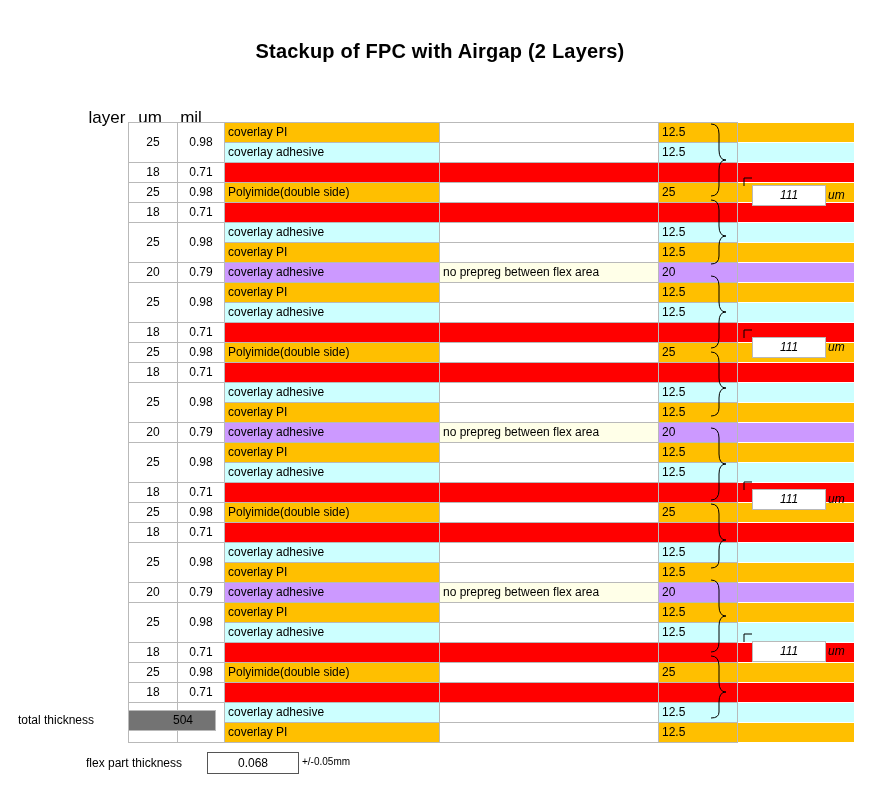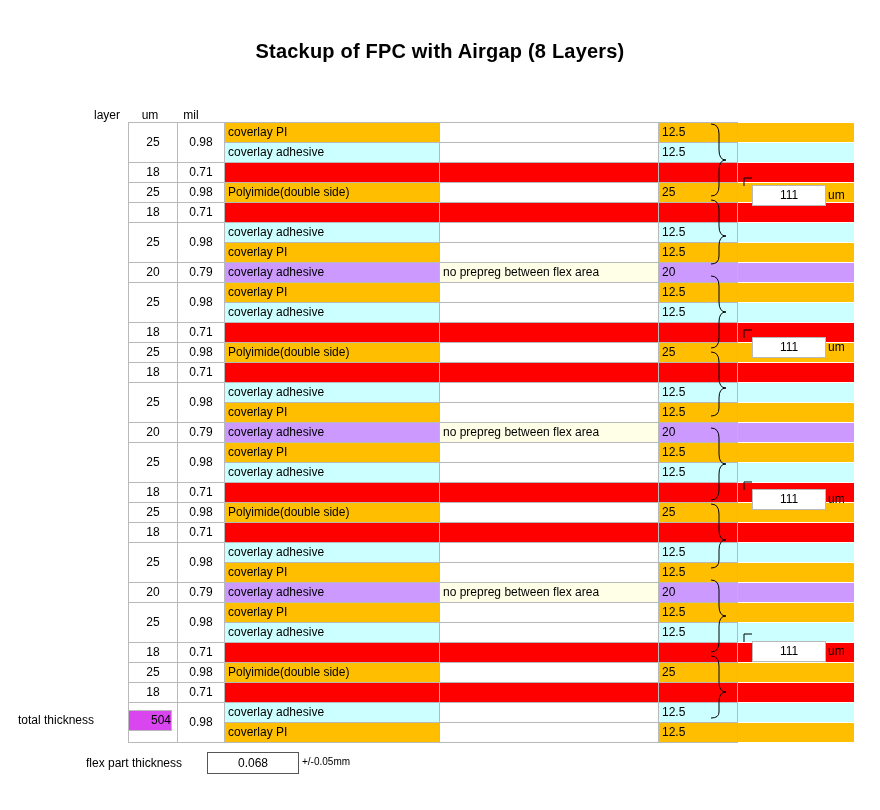--- a/index.html
+++ b/index.html
@@ -27,21 +27,21 @@
     letter-spacing: 0.2px;
   }
 
   
   #col-headers {
     position: absolute;
     top: 108px;
     left: 0;
     width: 880px;
     height: 16px;
-    font-size: 12px;
+    font-size: 17px;
   }
   #col-headers .ch {
     position: absolute;
     text-align: center;
     font-weight: normal;
   }
   #ch-layer { left: 86px;  width: 42px; }
   #ch-um    { left: 130px; width: 40px; }
   #ch-mil   { left: 172px; width: 38px; }
 
@@ -87,24 +87,25 @@
     top: 713px;
     font-size: 12px;
   }
   #total-box {
     position: absolute;
     left: 128px;
     top: 710px;
     width: 42px;
     height: 19px;
     line-height: 19px;
-    text-align: right;
+    text-align: left;
     border: 1px solid #b9b9b9;
-    background: #d946ef;
-    font-size: 12px;
+    background: #737373;
+    font-size: 12px;
+    padding-left: 44px;
   }
 
   
   #flex-label {
     position: absolute;
     left: 86px;
     top: 756px;
     font-size: 12px;
   }
   #flex-box {
@@ -125,40 +126,41 @@
     top: 756px;
     font-size: 10px;
   }
 
   
   #braces {
     position: absolute;
     left: 0; top: 0;
     width: 784px; height: 810px;
     pointer-events: none;
+    font-style: italic;
   }
   .brace-val {
     position: absolute;
     width: 72px;
     height: 19px;
     line-height: 19px;
     text-align: center;
     border: 1px solid #b9b9b9;
     background: #ffffff;
     font-size: 12px;
   }
   .brace-unit {
     position: absolute;
     font-size: 12px;
   }
 </style>
 </head>
 <body>
 
-<div id="title">Stackup of FPC with Airgap  (8 Layers)</div>
+<div id="title">Stackup of FPC with Airgap  (2 Layers)</div>
 
 <div id="col-headers">
   <div class="ch" id="ch-layer">layer</div>
   <div class="ch" id="ch-um">um</div>
   <div class="ch" id="ch-mil">mil</div>
 </div>
 
 <table id="stack">
   <tbody id="stack-body">
       <tr>

